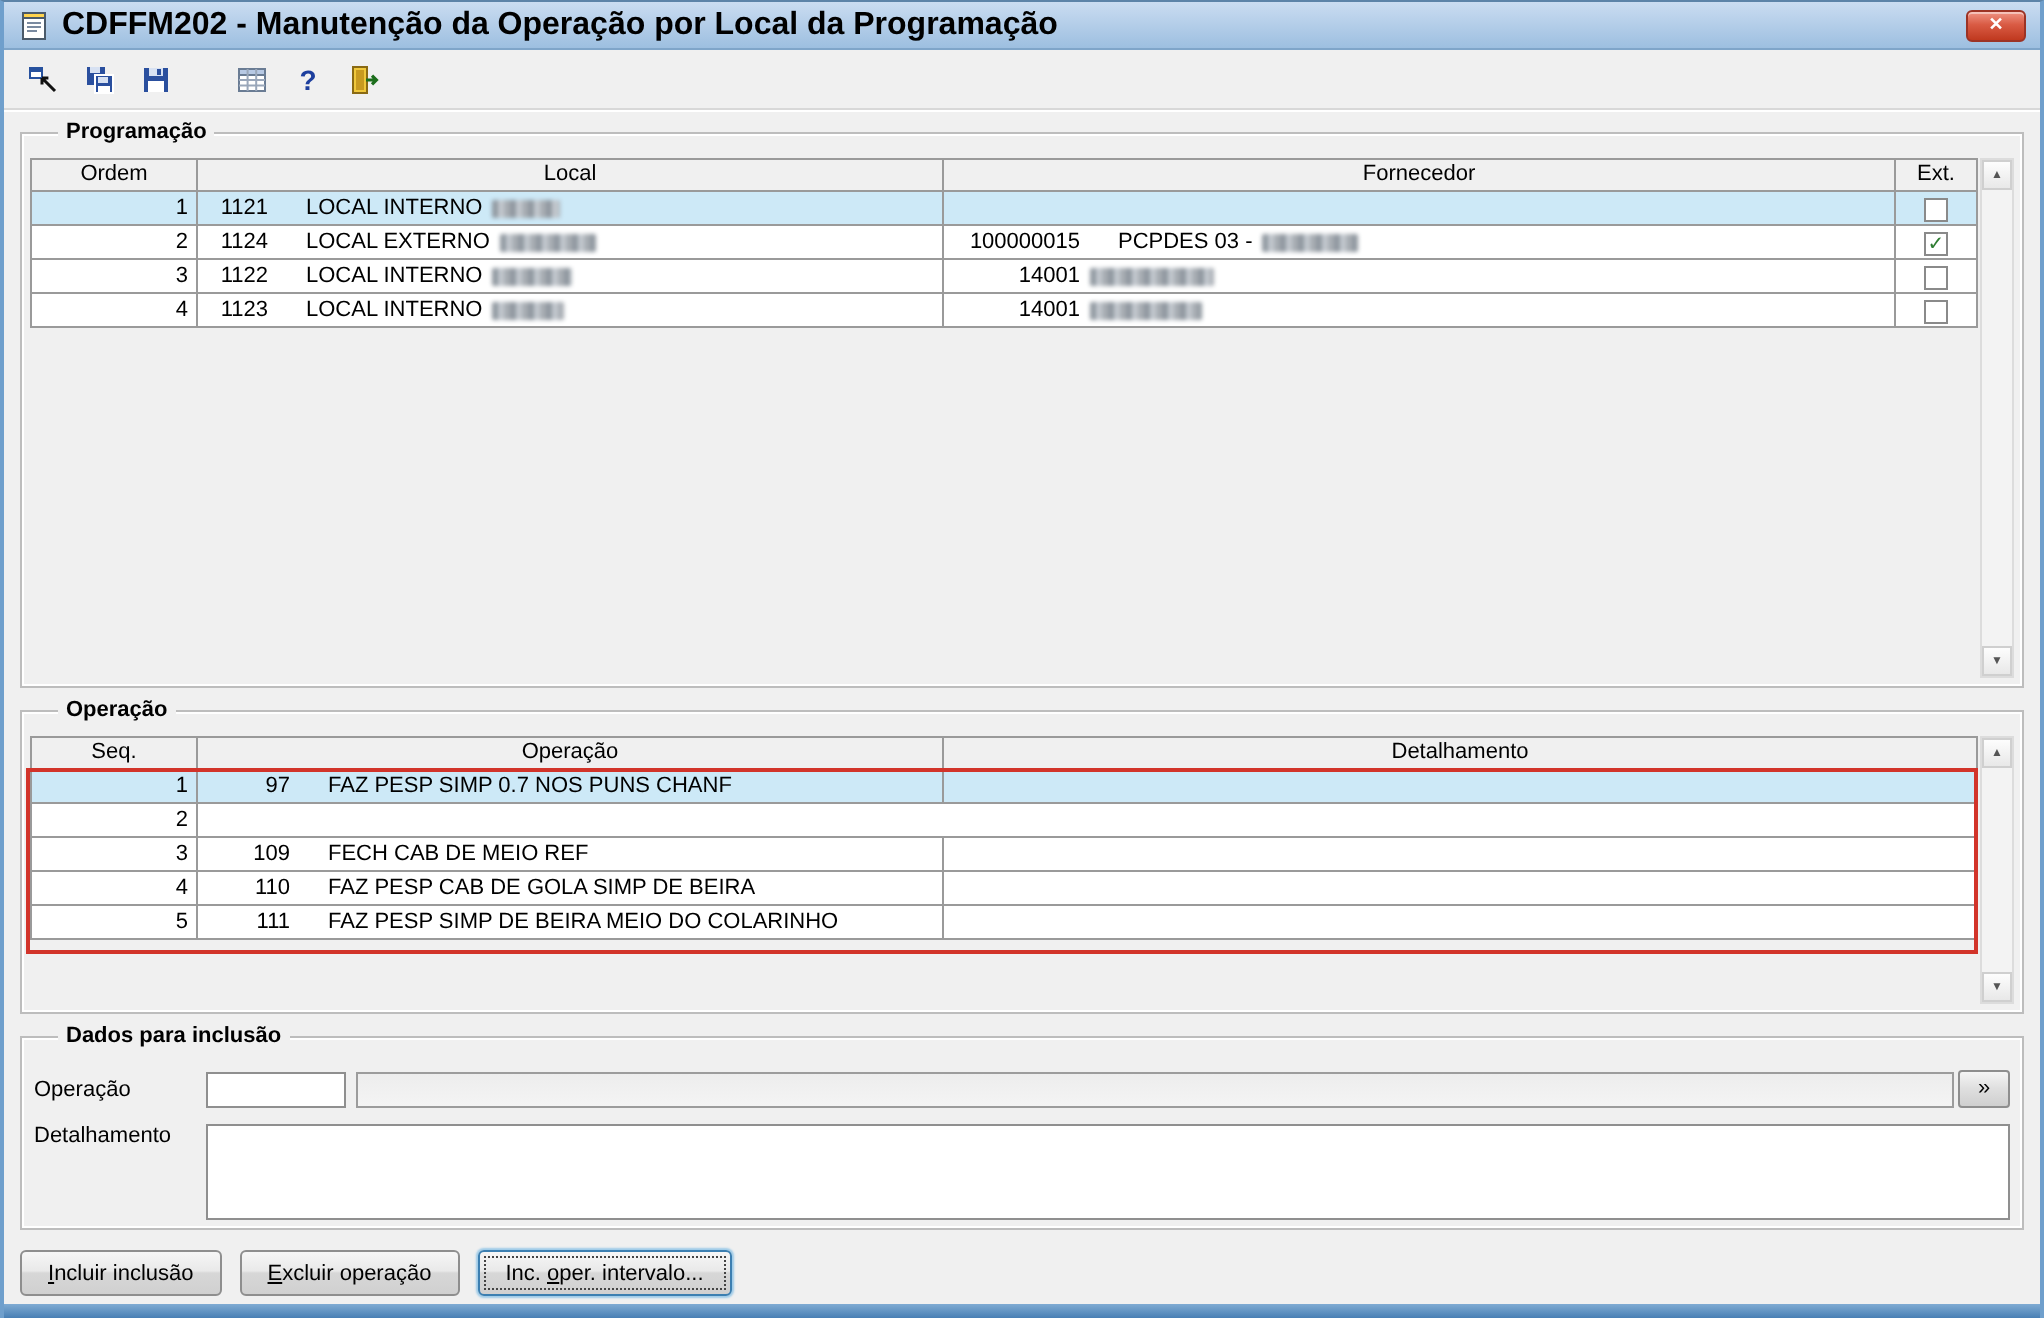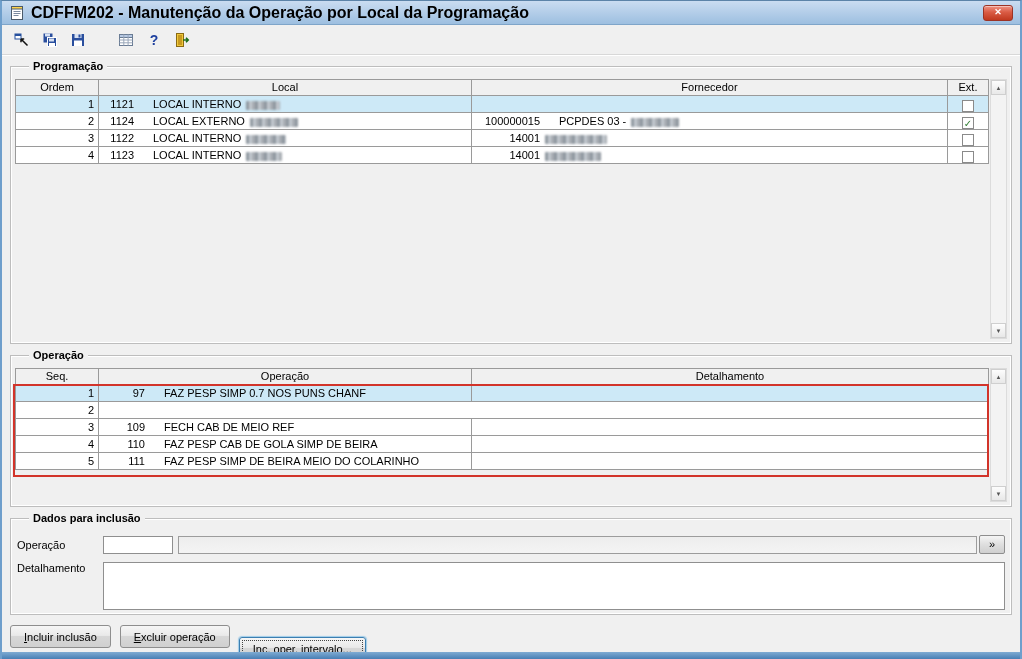--- a/index.html
+++ b/index.html
@@ -59,21 +59,21 @@
   .flabel{width:86px;flex:none;}
   .txt{height:18px;border:1px solid #8f8f8f;background:#fff;font:inherit;padding:0 2px;}
   .op-input{width:70px;}
   .dis-field{flex:1;height:18px;margin-left:5px;border:1px solid #9c9c9c;background:linear-gradient(#ededed,#f4f4f4);}
   .more-btn{width:26px;height:19px;margin-left:2px;border:1px solid #8e8e8e;border-radius:2px;cursor:pointer;
             background:linear-gradient(#f5f5f5,#dfdfdf 48%,#cfcfcf);font:inherit;line-height:15px;}
   .det-area{flex:1;height:48px;border:1px solid #8f8f8f;background:#fff;resize:none;font:inherit;}
   .actions{display:flex;gap:9px;margin:10px 0 6px;flex:none;}
   .btn{height:23px;padding:0 13px;border:1px solid #8e8e8e;border-radius:3px;font:inherit;cursor:pointer;
        background:linear-gradient(#f6f6f6,#e9e9e9 45%,#d7d7d7 50%,#d0d0d0);}
-  .btn.focused{border:1px solid #3c7fb1;box-shadow:0 0 1px 1px #9ecbe8;outline:1px dotted #444;outline-offset:-4px;margin-top:12px;}
+  .btn.focused{border:1px solid #3c7fb1;box-shadow:0 0 1px 1px #9ecbe8;outline:1px dotted #444;outline-offset:-4px;}
   .ak{text-decoration:underline;}
   .footer{height:7px;flex:none;background:linear-gradient(#7fabd3,#487fb4);}
 </style>
 </head>
 <body>
 
 <div class="window">
 
   <div class="titlebar">
     <svg class="app-icon" width="16" height="16" viewBox="0 0 16 16">

